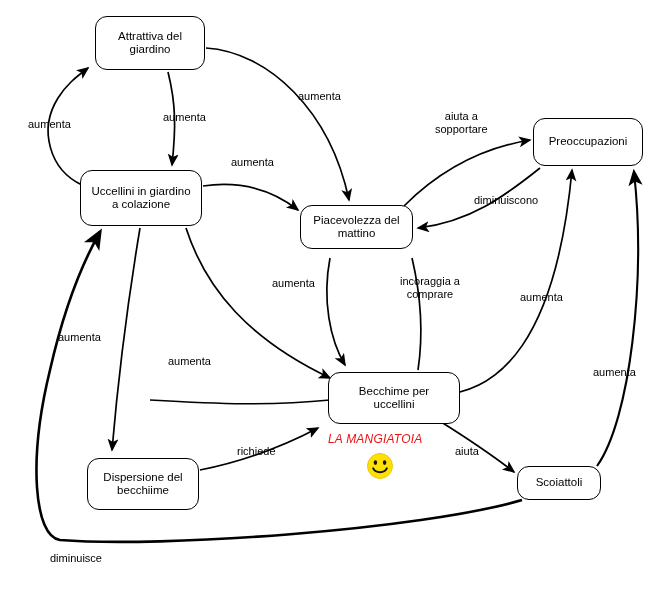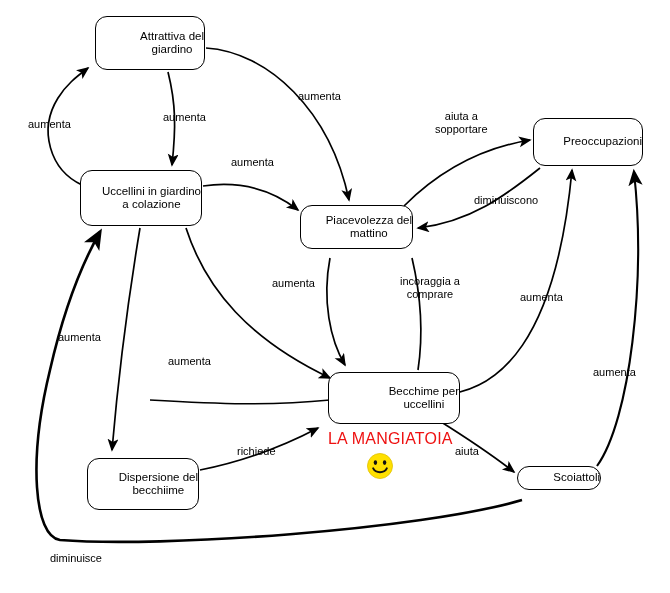--- a/index.html
+++ b/index.html
@@ -29,40 +29,41 @@
     box-sizing: border-box;
     border: 1.6px solid #000000;
     border-radius: 12px;
     background: #ffffff;
     color: #000000;
     font-size: 11.5px;
     line-height: 13.5px;
     text-align: center;
     display: flex;
     align-items: center;
-    justify-content: flex-end;
+    justify-content: center;
     padding: 2px 0;
   }
   .edge-label {
     position: absolute;
     font-size: 11px;
     line-height: 13px;
     color: #000000;
     text-align: center;
     white-space: pre;
     background: transparent;
   }
   .title-label {
     position: absolute;
-    font-size: 16px;
+    font-size: 12px;
     line-height: 14px;
     color: #ee1111;
     font-weight: normal;
     letter-spacing: 0.2px;
     white-space: pre;
+    font-style: italic;
   }
   .smiley {
     position: absolute;
   }
 </style>
 </head>
 <body>
 
 <div id="canvas">
 
@@ -131,21 +132,21 @@
   <div class="node" style="left:328px; top:372px; width:132px; height:52px;">
     <span style="white-space:pre-line;">Becchime per
 uccellini</span>
   </div>
 
   <div class="node" style="left:87px; top:458px; width:112px; height:52px;">
     <span style="white-space:pre-line;">Dispersione del
 becchiime</span>
   </div>
 
-  <div class="node" style="left:517px; top:466px; width:84px; height:24px;">
+  <div class="node" style="left:517px; top:466px; width:84px; height:34px;">
     <span style="white-space:pre-line;">Scoiattoli</span>
   </div>
 
   <div class="edge-label" style="left:28px; top:118px;">aumenta</div>
   <div class="edge-label" style="left:163px; top:111px;">aumenta</div>
   <div class="edge-label" style="left:298px; top:90px;">aumenta</div>
   <div class="edge-label" style="left:231px; top:156px;">aumenta</div>
   <div class="edge-label" style="left:435px; top:110px; text-align:center;">aiuta a
 sopportare</div>
   <div class="edge-label" style="left:474px; top:194px;">diminuiscono</div>

